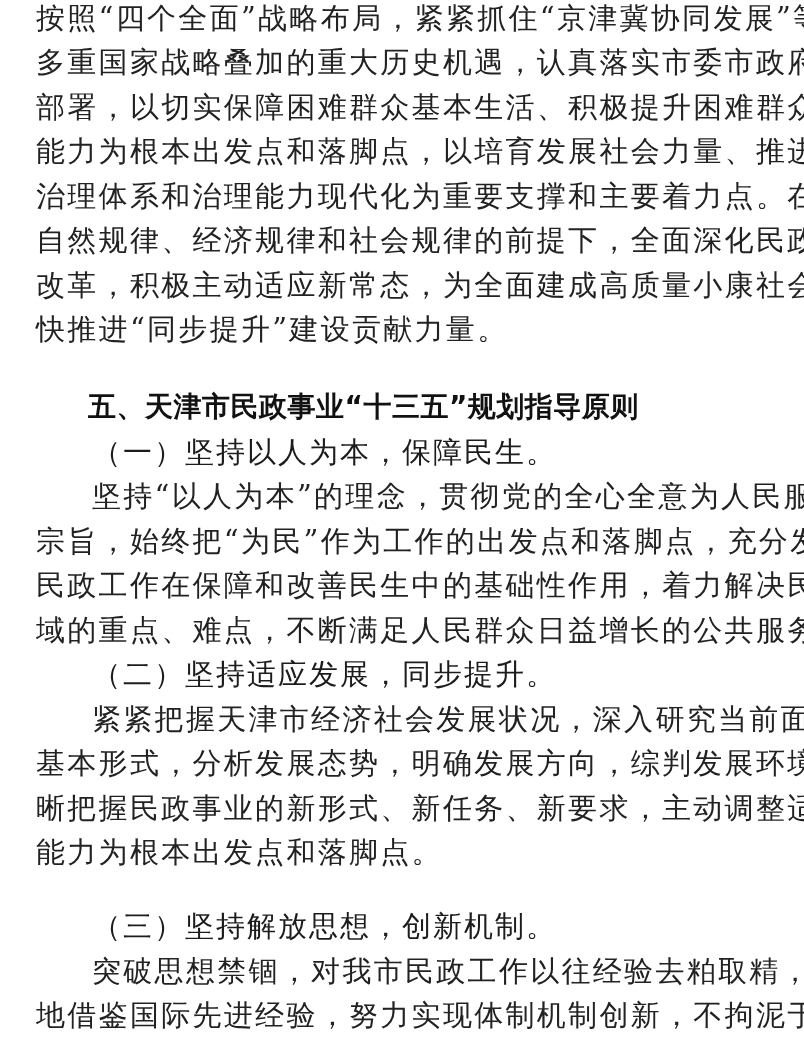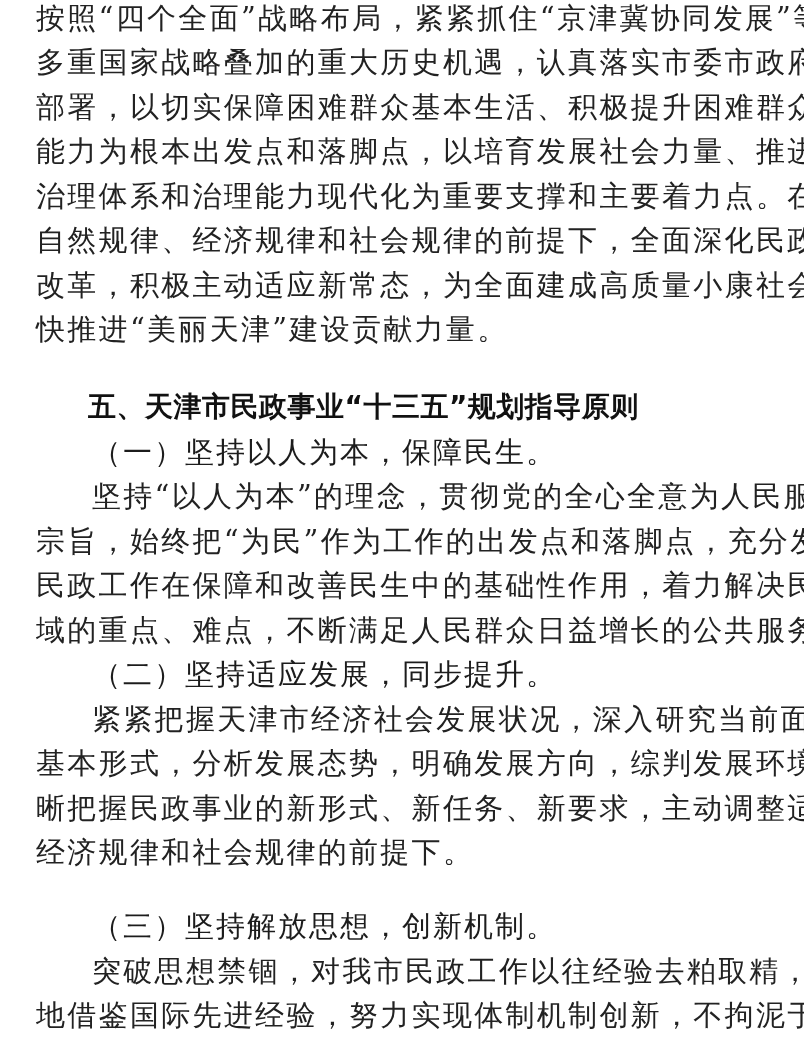--- a/index.html
+++ b/index.html
@@ -63,33 +63,33 @@
 
 <div class="page">
 
   <div class="line justify" style="top:-4px;">按照“四个全面”战略布局，紧紧抓住“京津冀协同发展”等</div>
   <div class="line justify" style="top:40px;">多重国家战略叠加的重大历史机遇，认真落实市委市政府决策</div>
   <div class="line justify" style="top:85px;">部署，以切实保障困难群众基本生活、积极提升困难群众发展</div>
   <div class="line justify" style="top:129px;">能力为根本出发点和落脚点，以培育发展社会力量、推进国家</div>
   <div class="line justify" style="top:174px;">治理体系和治理能力现代化为重要支撑和主要着力点。在遵循</div>
   <div class="line justify" style="top:218px;">自然规律、经济规律和社会规律的前提下，全面深化民政领域</div>
   <div class="line justify" style="top:263px;">改革，积极主动适应新常态，为全面建成高质量小康社会、加</div>
-  <div class="line" style="top:307px;">快推进“美丽天津”建设贡献力量。</div>
+  <div class="line" style="top:307px;">快推进“同步提升”建设贡献力量。</div>
 
   <div class="line heading" style="top:385px;">五、天津市民政事业“十三五”规划指导原则</div>
 
   <div class="line subheading" style="top:430px;">（一）坚持以人为本，保障民生。</div>
   <div class="line indent justify" style="top:474px;">坚持“以人为本”的理念，贯彻党的全心全意为人民服务</div>
   <div class="line justify" style="top:519px;">宗旨，始终把“为民”作为工作的出发点和落脚点，充分发挥</div>
   <div class="line justify" style="top:563px;">民政工作在保障和改善民生中的基础性作用，着力解决民生领</div>
   <div class="line justify" style="top:608px;">域的重点、难点，不断满足人民群众日益增长的公共服务需求。</div>
 
   <div class="line subheading" style="top:652px;">（二）坚持适应发展，同步提升。</div>
   <div class="line indent justify" style="top:697px;">紧紧把握天津市经济社会发展状况，深入研究当前面临的</div>
   <div class="line justify" style="top:741px;">基本形式，分析发展态势，明确发展方向，综判发展环境，清</div>
   <div class="line justify" style="top:786px;">晰把握民政事业的新形式、新任务、新要求，主动调整适应、</div>
-  <div class="line" style="top:830px;">经济规律和社会规律的前提下。</div>
+  <div class="line" style="top:830px;">能力为根本出发点和落脚点。</div>
 
   <div class="line subheading" style="top:904px;">（三）坚持解放思想，创新机制。</div>
   <div class="line indent justify" style="top:949px;">突破思想禁锢，对我市民政工作以往经验去粕取精，更多</div>
   <div class="line justify" style="top:993px;">地借鉴国际先进经验，努力实现体制机制创新，不拘泥于现有</div>
 
 </div>
 
 </body></html>

